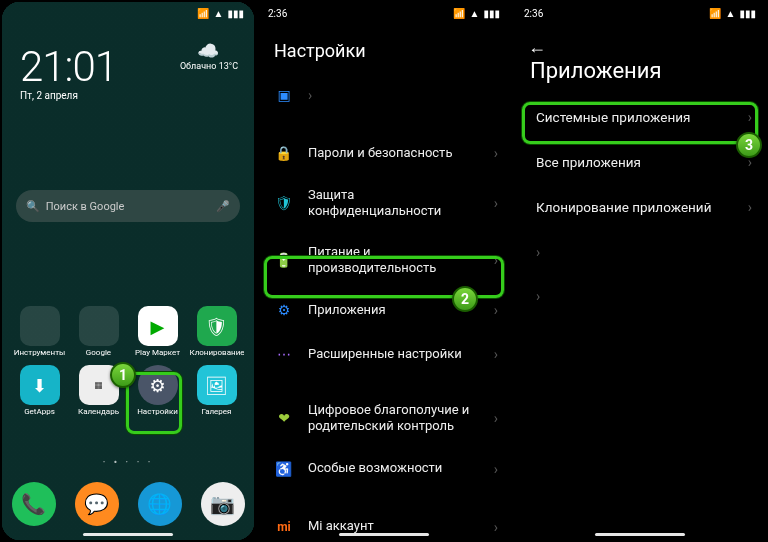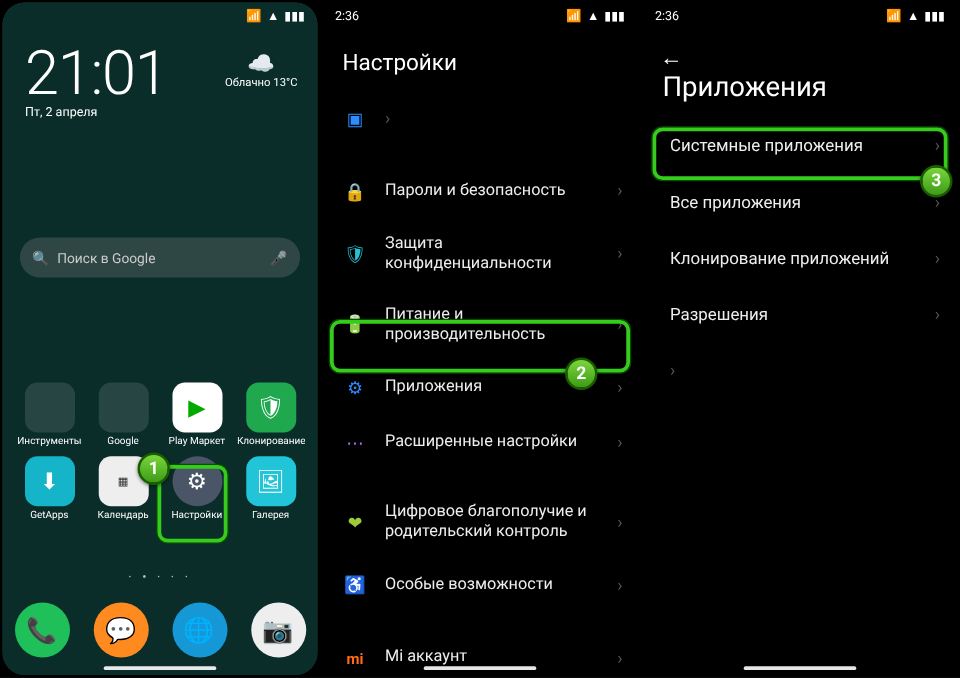--- a/index.html
+++ b/index.html
@@ -12,21 +12,21 @@
     background:
       radial-gradient(ellipse 140px 120px at 60% 35%, rgba(20,60,55,.0) 45%, rgba(10,45,42,.9) 55%),
       radial-gradient(ellipse 60px 70px at 25% 55%, rgba(20,60,55,.0) 45%, rgba(10,45,42,.9) 55%),
       radial-gradient(ellipse 70px 60px at 75% 60%, rgba(20,60,55,.0) 45%, rgba(10,45,42,.9) 55%),
       radial-gradient(ellipse 90px 80px at 35% 15%, rgba(20,60,55,.0) 45%, rgba(10,45,42,.9) 55%),
       linear-gradient(#1f5950, #0f3a33);
   }
   .statusbar { position: absolute; top: 0; left: 0; right: 0; height: 22px; display: flex; justify-content: space-between; align-items: center; padding: 0 10px; font-size: 10px; color: #fff; }
   .statusbar .right { display: flex; gap: 4px; align-items: center; }
   .clock { position: absolute; top: 32px; left: 18px; color: #fff; }
-  .clock-time { font-size: 49px; font-weight: 300; letter-spacing: -1px; line-height: 1; }
+  .clock-time { font-size: 42px; font-weight: 300; letter-spacing: -1px; line-height: 1; margin-top: 12px; }
   .clock-date { font-size: 10px; margin-top: 2px; }
   .weather { position: absolute; top: 38px; right: 16px; color: #fff; text-align: center; }
   .weather-icon { font-size: 18px; }
   .weather-text { font-size: 9px; text-align: center; }
   .searchbar { position: absolute; top: 188px; left: 14px; right: 14px; height: 32px; background: rgba(60,80,78,.75); border-radius: 16px; display: flex; align-items: center; padding: 0 10px; color: #ccc; font-size: 11px; gap: 6px; }
   .searchbar .glass { opacity: .8; }
   .searchbar .mic { margin-left: auto; opacity: .85; }
   .icon-grid { position: absolute; top: 304px; left: 8px; right: 8px; display: grid; grid-template-columns: repeat(4,1fr); row-gap: 8px; }
   .app { display: flex; flex-direction: column; align-items: center; gap: 2px; }
   .app .tile { width: 40px; height: 40px; border-radius: 10px; display: flex; align-items: center; justify-content: center; font-size: 18px; color: #fff; }
@@ -248,21 +248,20 @@
         </div>
         <div class="row">
           <div class="rlabel">Все приложения</div>
           <div class="chev">›</div>
         </div>
         <div class="row">
           <div class="rlabel">Клонирование приложений</div>
           <div class="chev">›</div>
         </div>
         <div class="row">
-          <div class="rlabel">Разрешения</div>
           <div class="chev">›</div>
         </div>
         <div class="row">
           <div class="chev">›</div>
         </div>
       </div>
     <div class="hl" style="left:8px; top:100px; right:8px; height:42px;"></div>
     <div class="step" style="right:4px; top:130px;">3</div>
     <div class="homebar"></div>
   </div>

